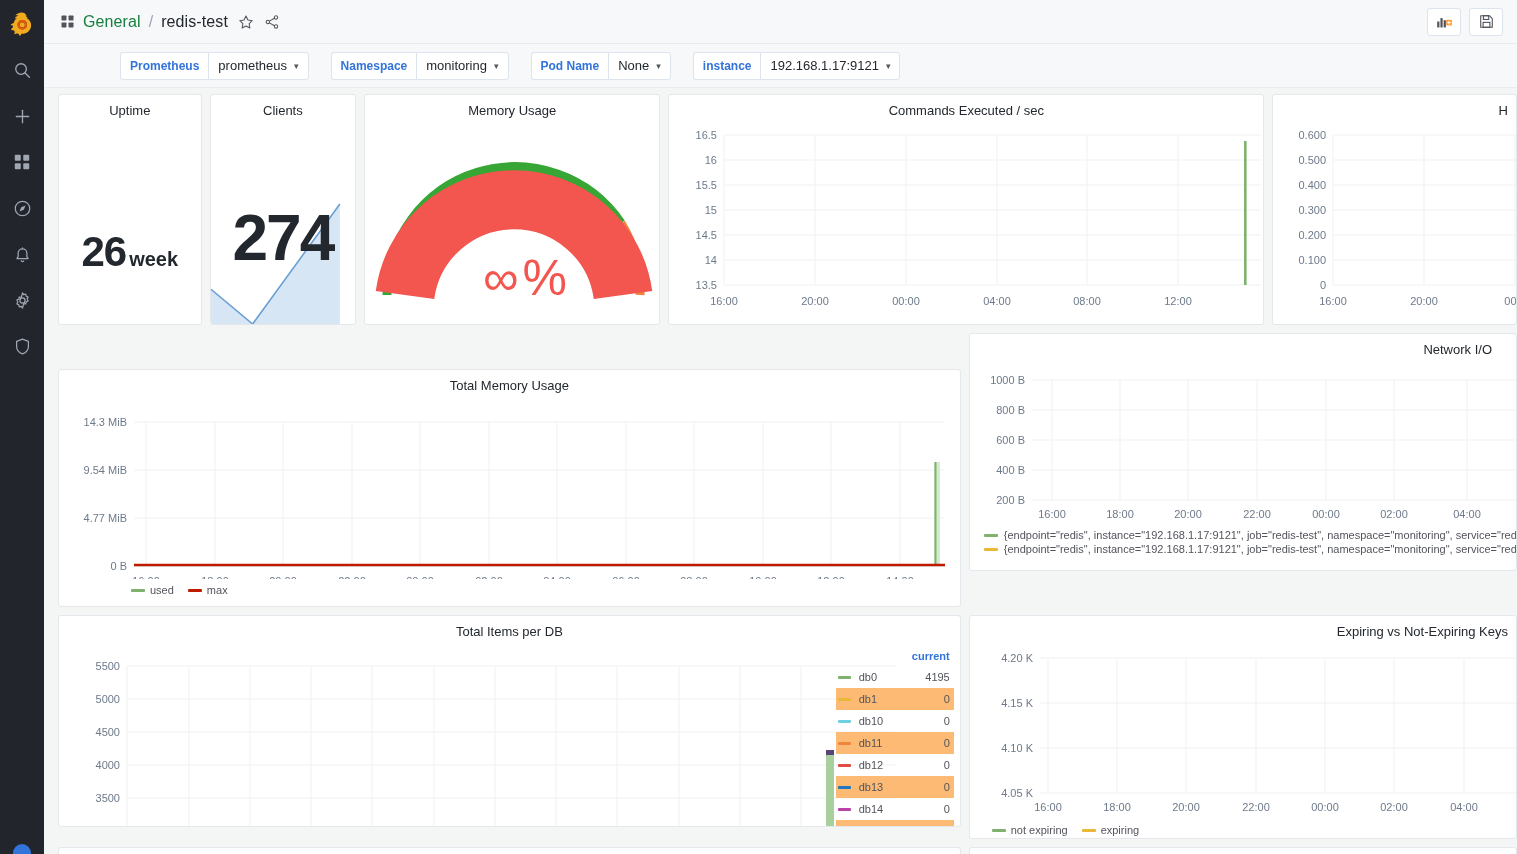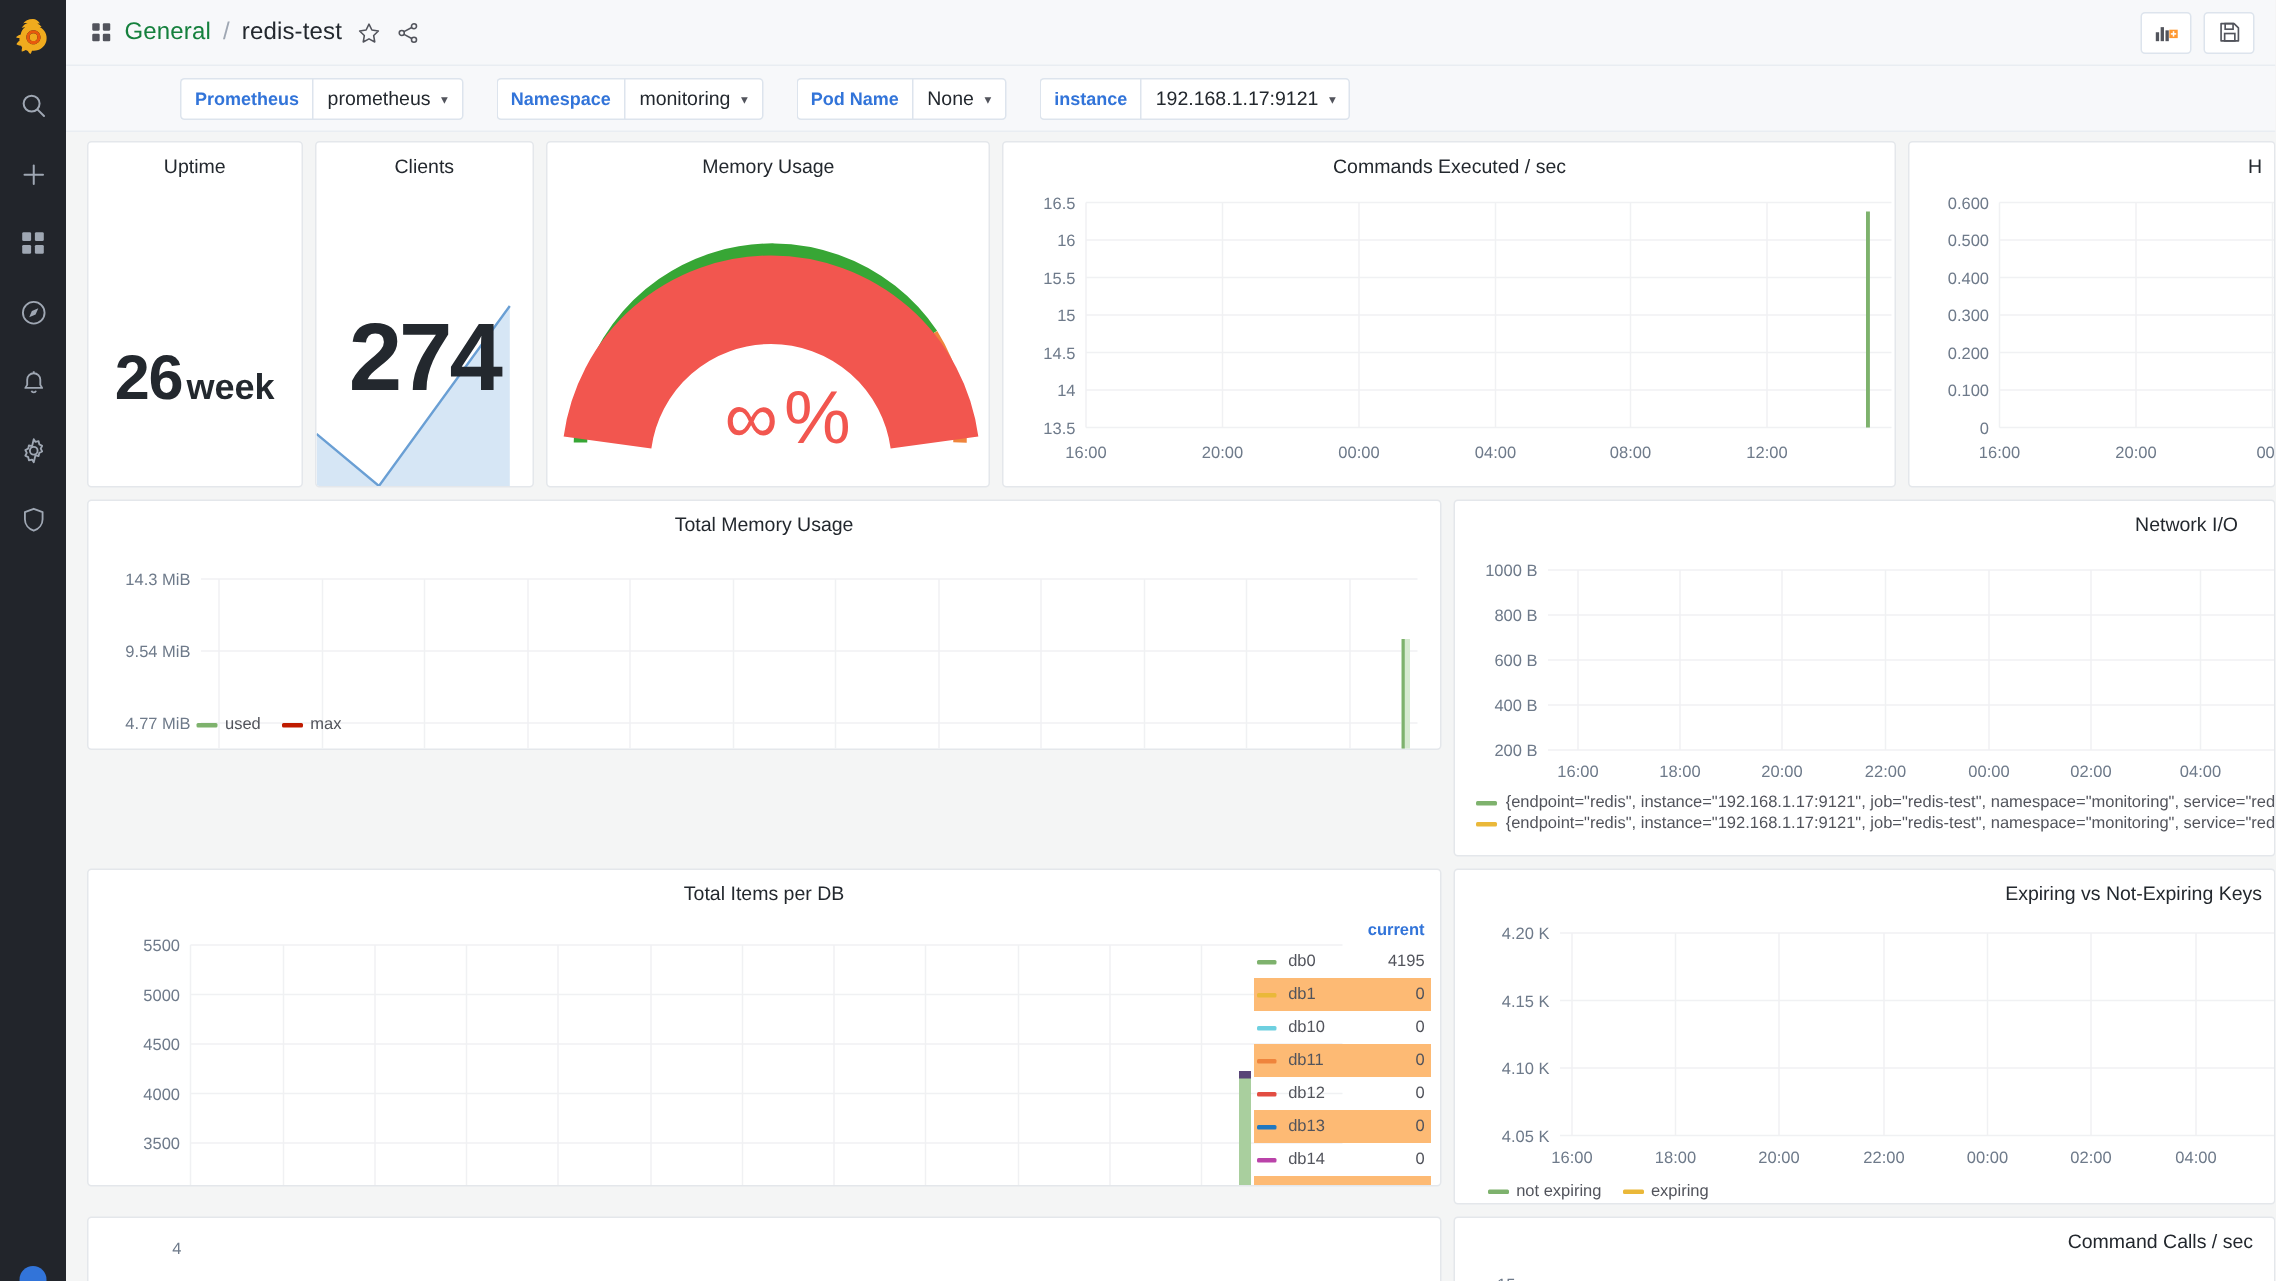--- a/index.html
+++ b/index.html
@@ -79,21 +79,21 @@
     text-align: center; font-size: 13px; color: #23282e; padding-top: 8px; height: 24px;
   }
 
   
   .stat-body { position: relative; height: 100%; }
   .stat-value {
     position: absolute; left: 0; right: 0; top: 50%; transform: translateY(-50%);
     text-align: center; color: #23282e; font-weight: bold; z-index: 3;
   }
   .stat-value .big { font-size: 42px; letter-spacing: -1px; }
-  .stat-value .unit { font-size: 24px; margin-left: 3px; }
+  .stat-value .unit { font-size: 20px; margin-left: 3px; }
   .stat-value .huge { font-size: 64px; letter-spacing: -2px; }
   .spark { position: absolute; left: 0; right: 0; bottom: 0; height: 100%; z-index: 1; }
   .axis-text { font-size: 11px; fill: #6e7a8a; font-family: "Liberation Sans", sans-serif; }
   .grid-line { stroke: #f0f1f3; stroke-width: 1; }
   .axis-line { stroke: #d8dde3; stroke-width: 1; }
 
   .legend-inline {
     position: absolute; display: flex; gap: 14px; align-items: center;
     font-size: 11px; color: #52545c;
   }
@@ -373,21 +373,21 @@
               <text x="60" y="186">16:00</text>
               <text x="151" y="186">20:00</text>
               <text x="242" y="186">00:0</text>
             </g>
           </svg>
         </div>
       </div>
 
       <div class="row" style="padding-left:14px;">
 
-        <div class="panel" style="width:904px;height:167px;">
+        <div class="panel" style="width:904px;height:238px;margin-top:36px;">
           <div class="panel-title">Total Memory Usage</div>
           <svg width="904" height="185" viewBox="0 0 904 185">
             <g>
               <line class="grid-line" x1="75" y1="28" x2="886" y2="28"></line>
               <line class="grid-line" x1="75" y1="76" x2="886" y2="76"></line>
               <line class="grid-line" x1="75" y1="124" x2="886" y2="124"></line>
               <line class="axis-line" x1="75" y1="172" x2="886" y2="172"></line>
             </g>
             <g>
               <line class="grid-line" x1="87" y1="28" x2="87" y2="172"></line>

